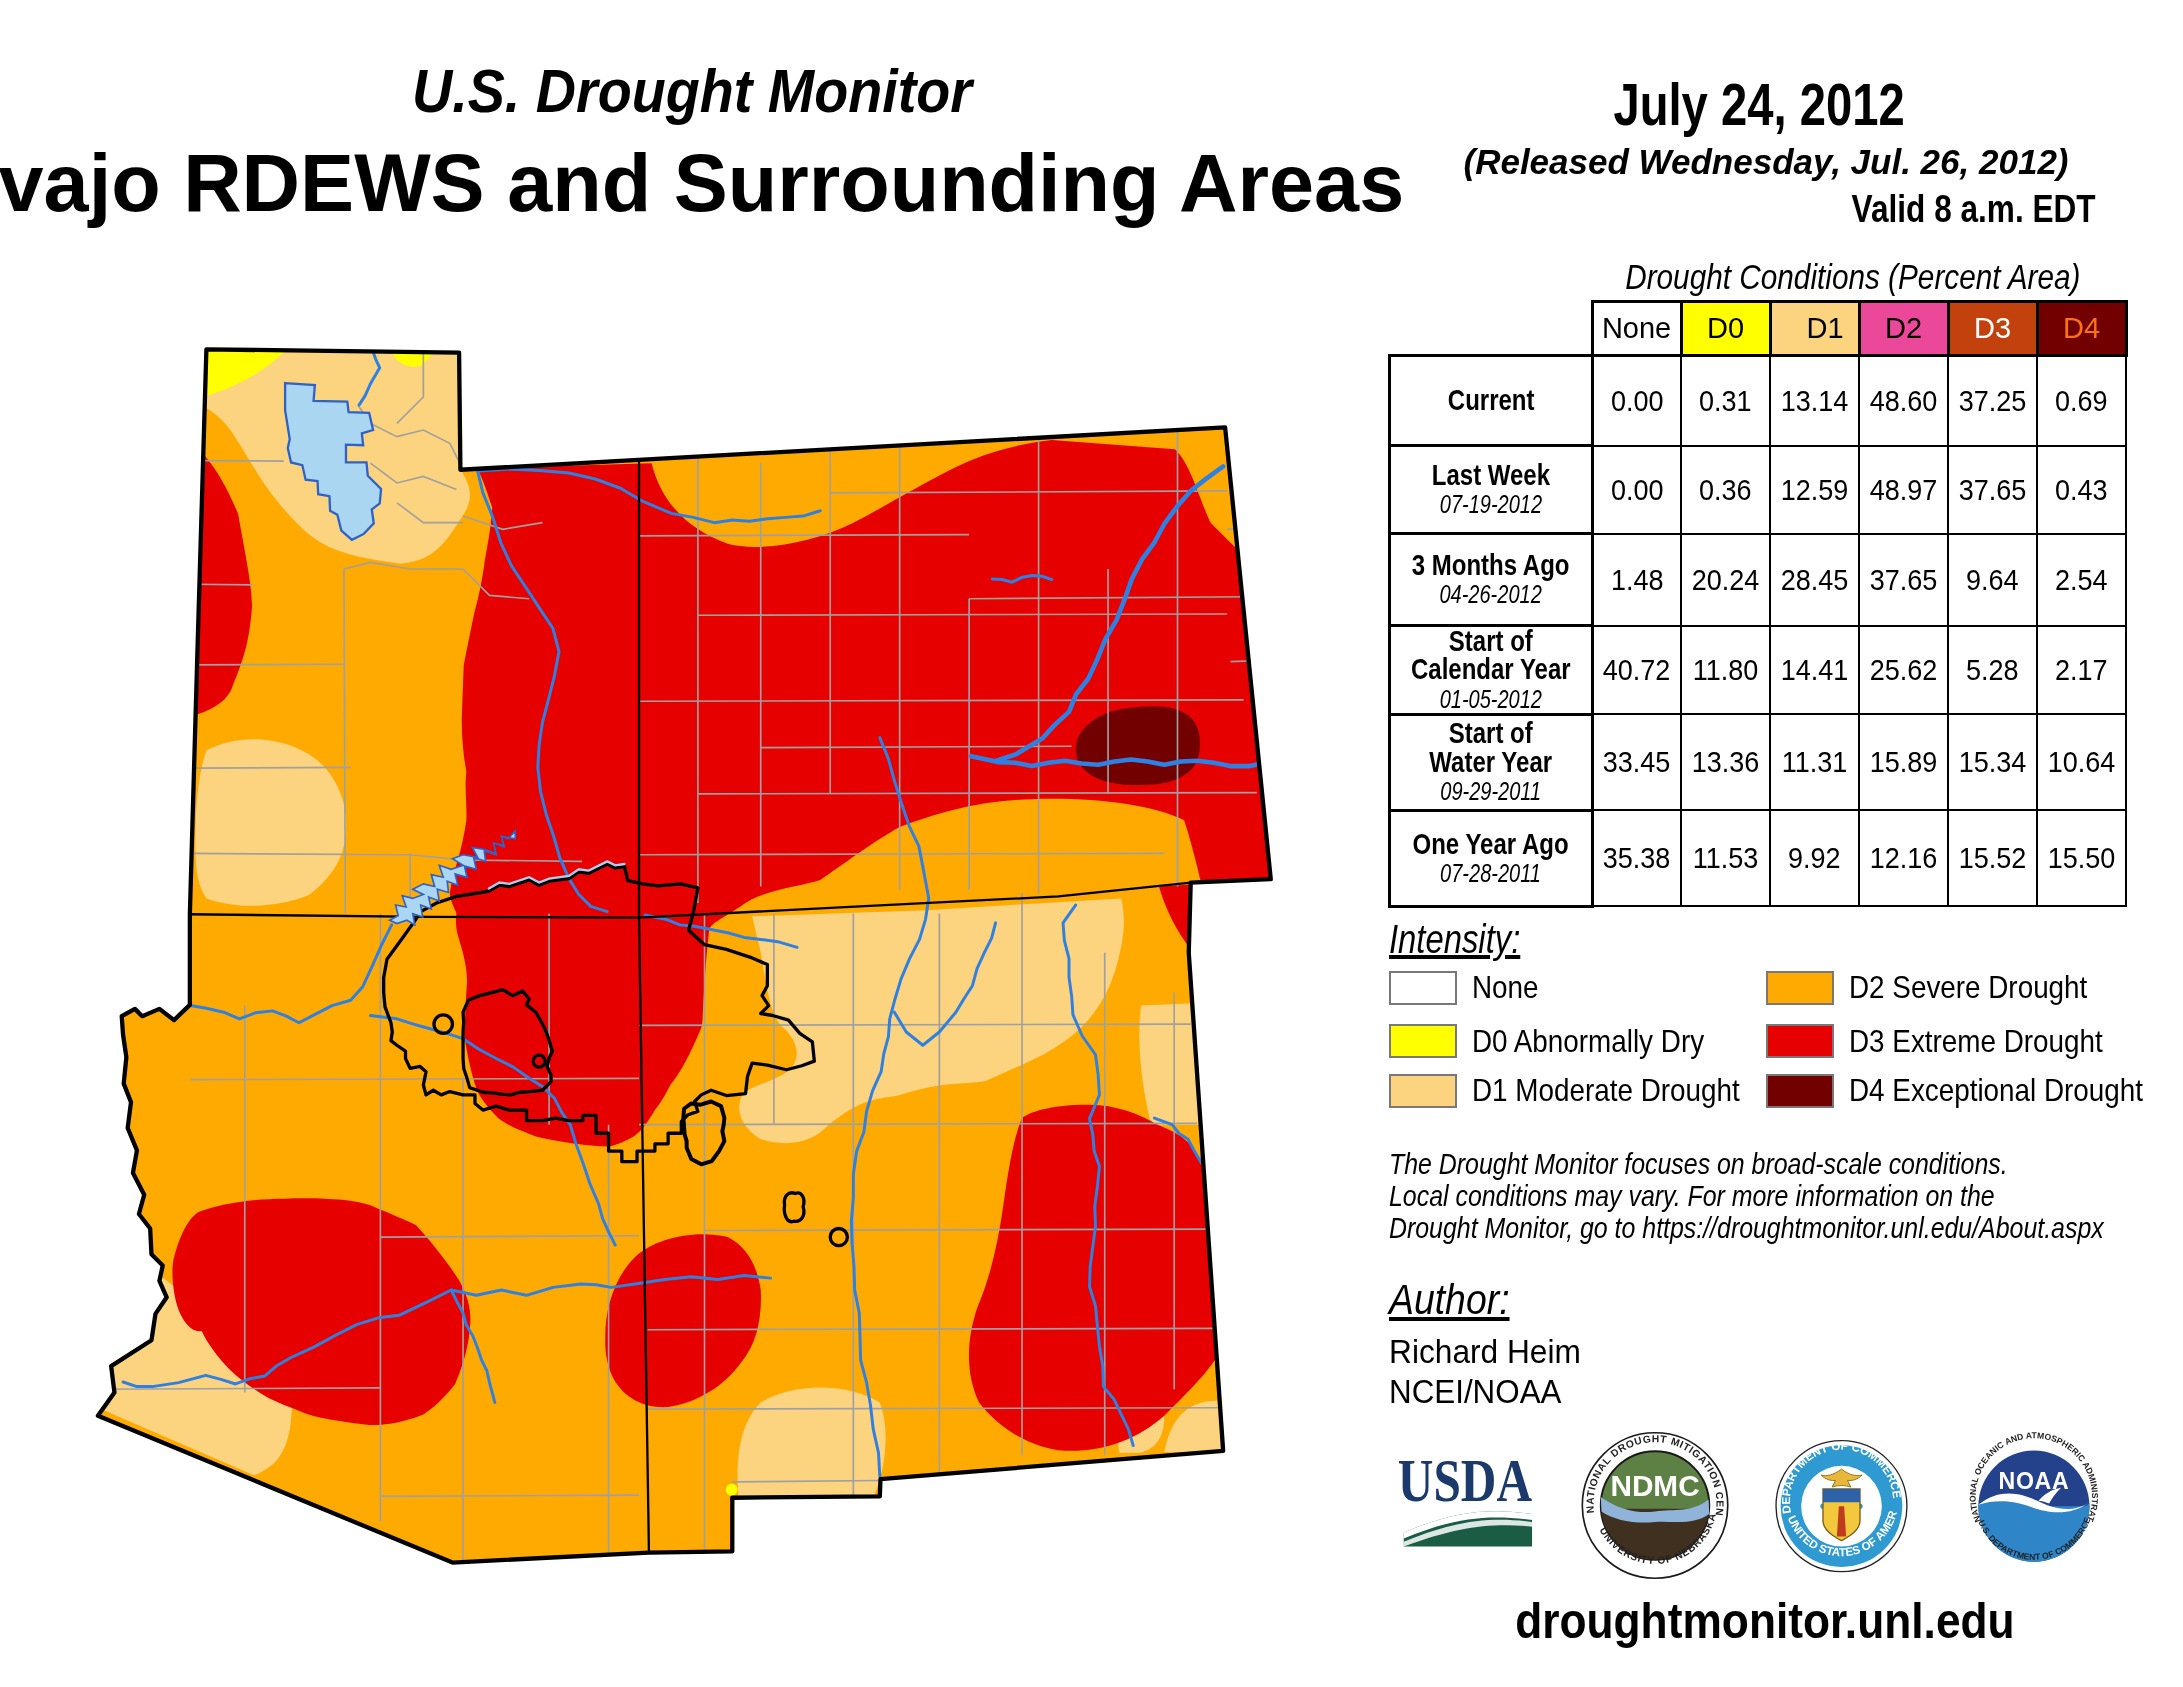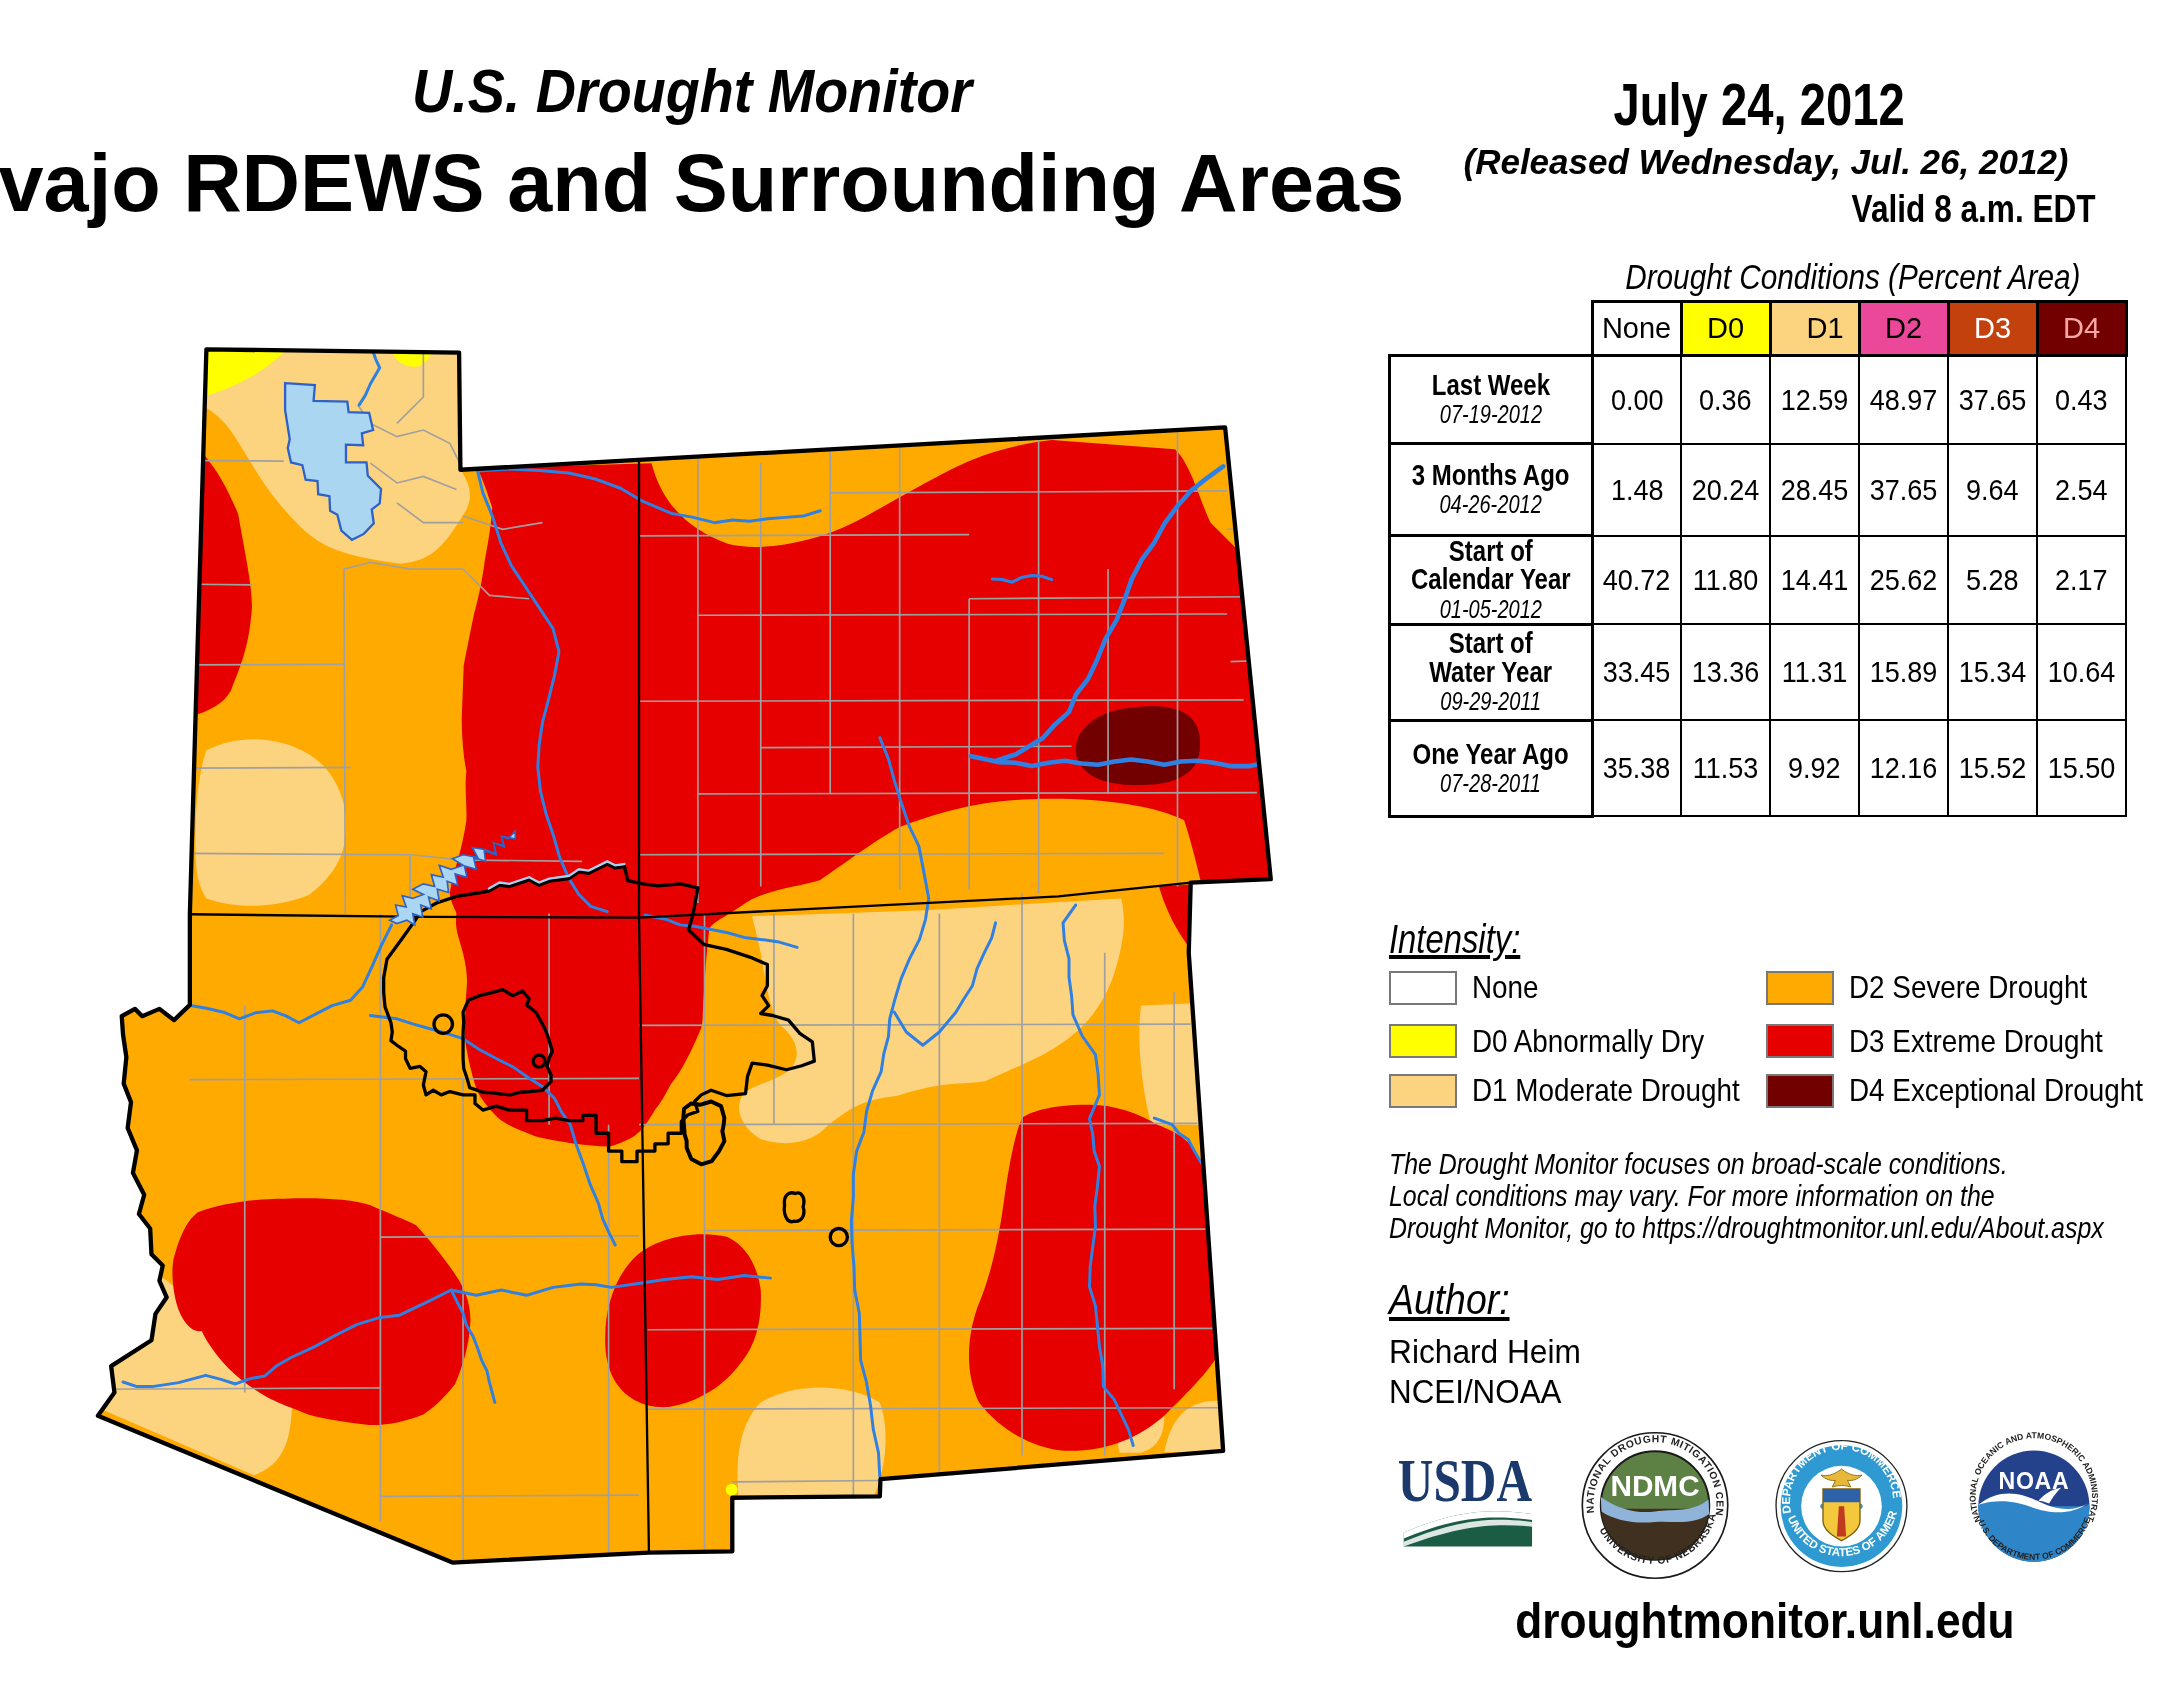--- a/index.html
+++ b/index.html
@@ -206,21 +206,30 @@
         <col style="width:89px">
       </colgroup>
 <tbody>
         <tr style="height:54px;">
   <td style="border:none;"></td>
   <td class="hc" style="background:#fff;">None</td>
   <td class="hc" style="background:#ffff00;">D0</td>
   <td class="hc" style="background:#fcd37f;padding-left:21px;">D1</td>
   <td class="hc" style="background:#ec4899;">D2</td>
   <td class="hc" style="background:#c2410c;color:#fff;">D3</td>
-  <td class="hc" style="background:#730000;color:#fca5a5;">D4</td>
+  <td class="hc" style="background:#730000;color:#f97316;">D4</td>
+</tr>
+<tr style="height:90px;">
+  <td class="rl"><span class="lbl">Current</span></td>
+  <td class="dc"><span>0.00</span></td>
+          <td class="dc"><span>0.31</span></td>
+          <td class="dc"><span>13.14</span></td>
+          <td class="dc"><span>48.60</span></td>
+          <td class="dc"><span>37.25</span></td>
+          <td class="dc"><span>0.69</span></td>
 </tr>
 <tr style="height:88px;">
   <td class="rl"><span class="lbl">Last Week<br><span class="dt">07-19-2012</span></span></td>
   <td class="dc"><span>0.00</span></td>
           <td class="dc"><span>0.36</span></td>
           <td class="dc"><span>12.59</span></td>
           <td class="dc"><span>48.97</span></td>
           <td class="dc"><span>37.65</span></td>
           <td class="dc"><span>0.43</span></td>
 </tr>

